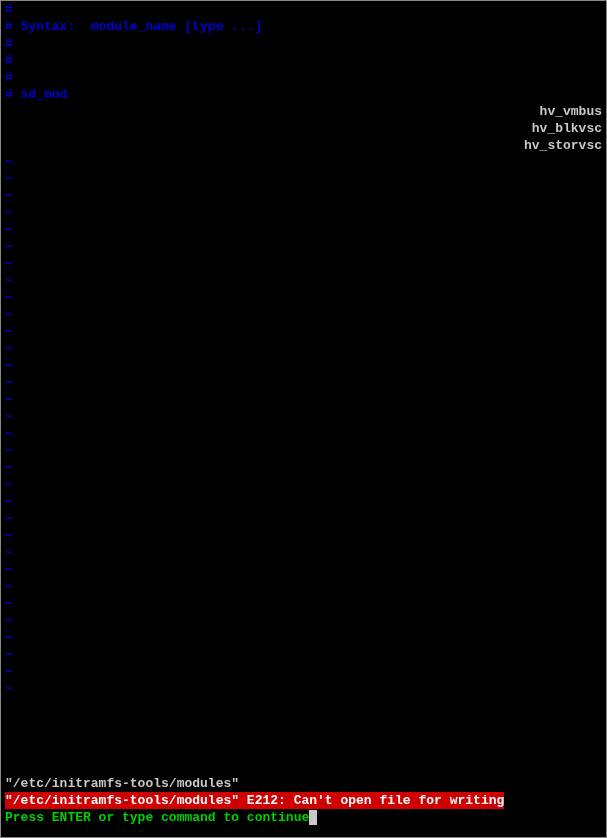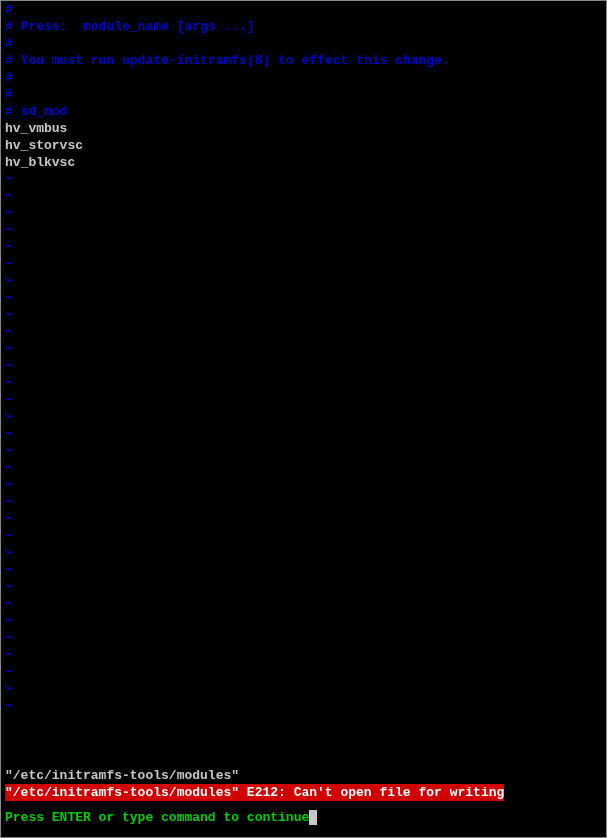--- a/index.html
+++ b/index.html
@@ -26,20 +26,21 @@
     }
     .line {
       white-space: pre;
       height: 17px;
     }
     .comment {
       color: #0000d0;
     }
     .normal {
       color: #c8c8c8;
+      text-align: right;
     }
     .tilde {
       color: #0000d0;
     }
     .status-area {
       position: absolute;
       bottom: 0;
       left: 0;
       right: 0;
       padding: 0 4px;
@@ -51,50 +52,48 @@
     }
     .status-error {
       background: #d00000;
       color: #ffffff;
       white-space: pre;
       height: 17px;
       display: inline-block;
     }
     .status-prompt-line {
       height: 28px;
-      margin-top: 8px;
     }
     .status-prompt {
       color: #00d000;
       white-space: pre;
       display: inline;
     }
     .cursor {
       display: inline-block;
       width: 8px;
       height: 15px;
       background: #c8c8c8;
       vertical-align: text-bottom;
     }
   </style>
 </head>
 <body>
 
 <div class="editor">
   <div id="content-area">
       <div class="line comment">#</div>
-      <div class="line comment"># Press:  module_name [args ...]</div>
+      <div class="line comment"># Syntax:  module_name [type ...]</div>
       <div class="line comment">#</div>
-      <div class="line comment"># You must run update-initramfs(8) to effect this change.</div>
       <div class="line comment">#</div>
       <div class="line comment">#</div>
       <div class="line comment"># sd_mod</div>
       <div class="line normal">hv_vmbus</div>
+      <div class="line normal">hv_blkvsc</div>
       <div class="line normal">hv_storvsc</div>
-      <div class="line normal">hv_blkvsc</div>
       <div class="line tilde">~</div>
       <div class="line tilde">~</div>
       <div class="line tilde">~</div>
       <div class="line tilde">~</div>
       <div class="line tilde">~</div>
       <div class="line tilde">~</div>
       <div class="line tilde">~</div>
       <div class="line tilde">~</div>
       <div class="line tilde">~</div>
       <div class="line tilde">~</div>

